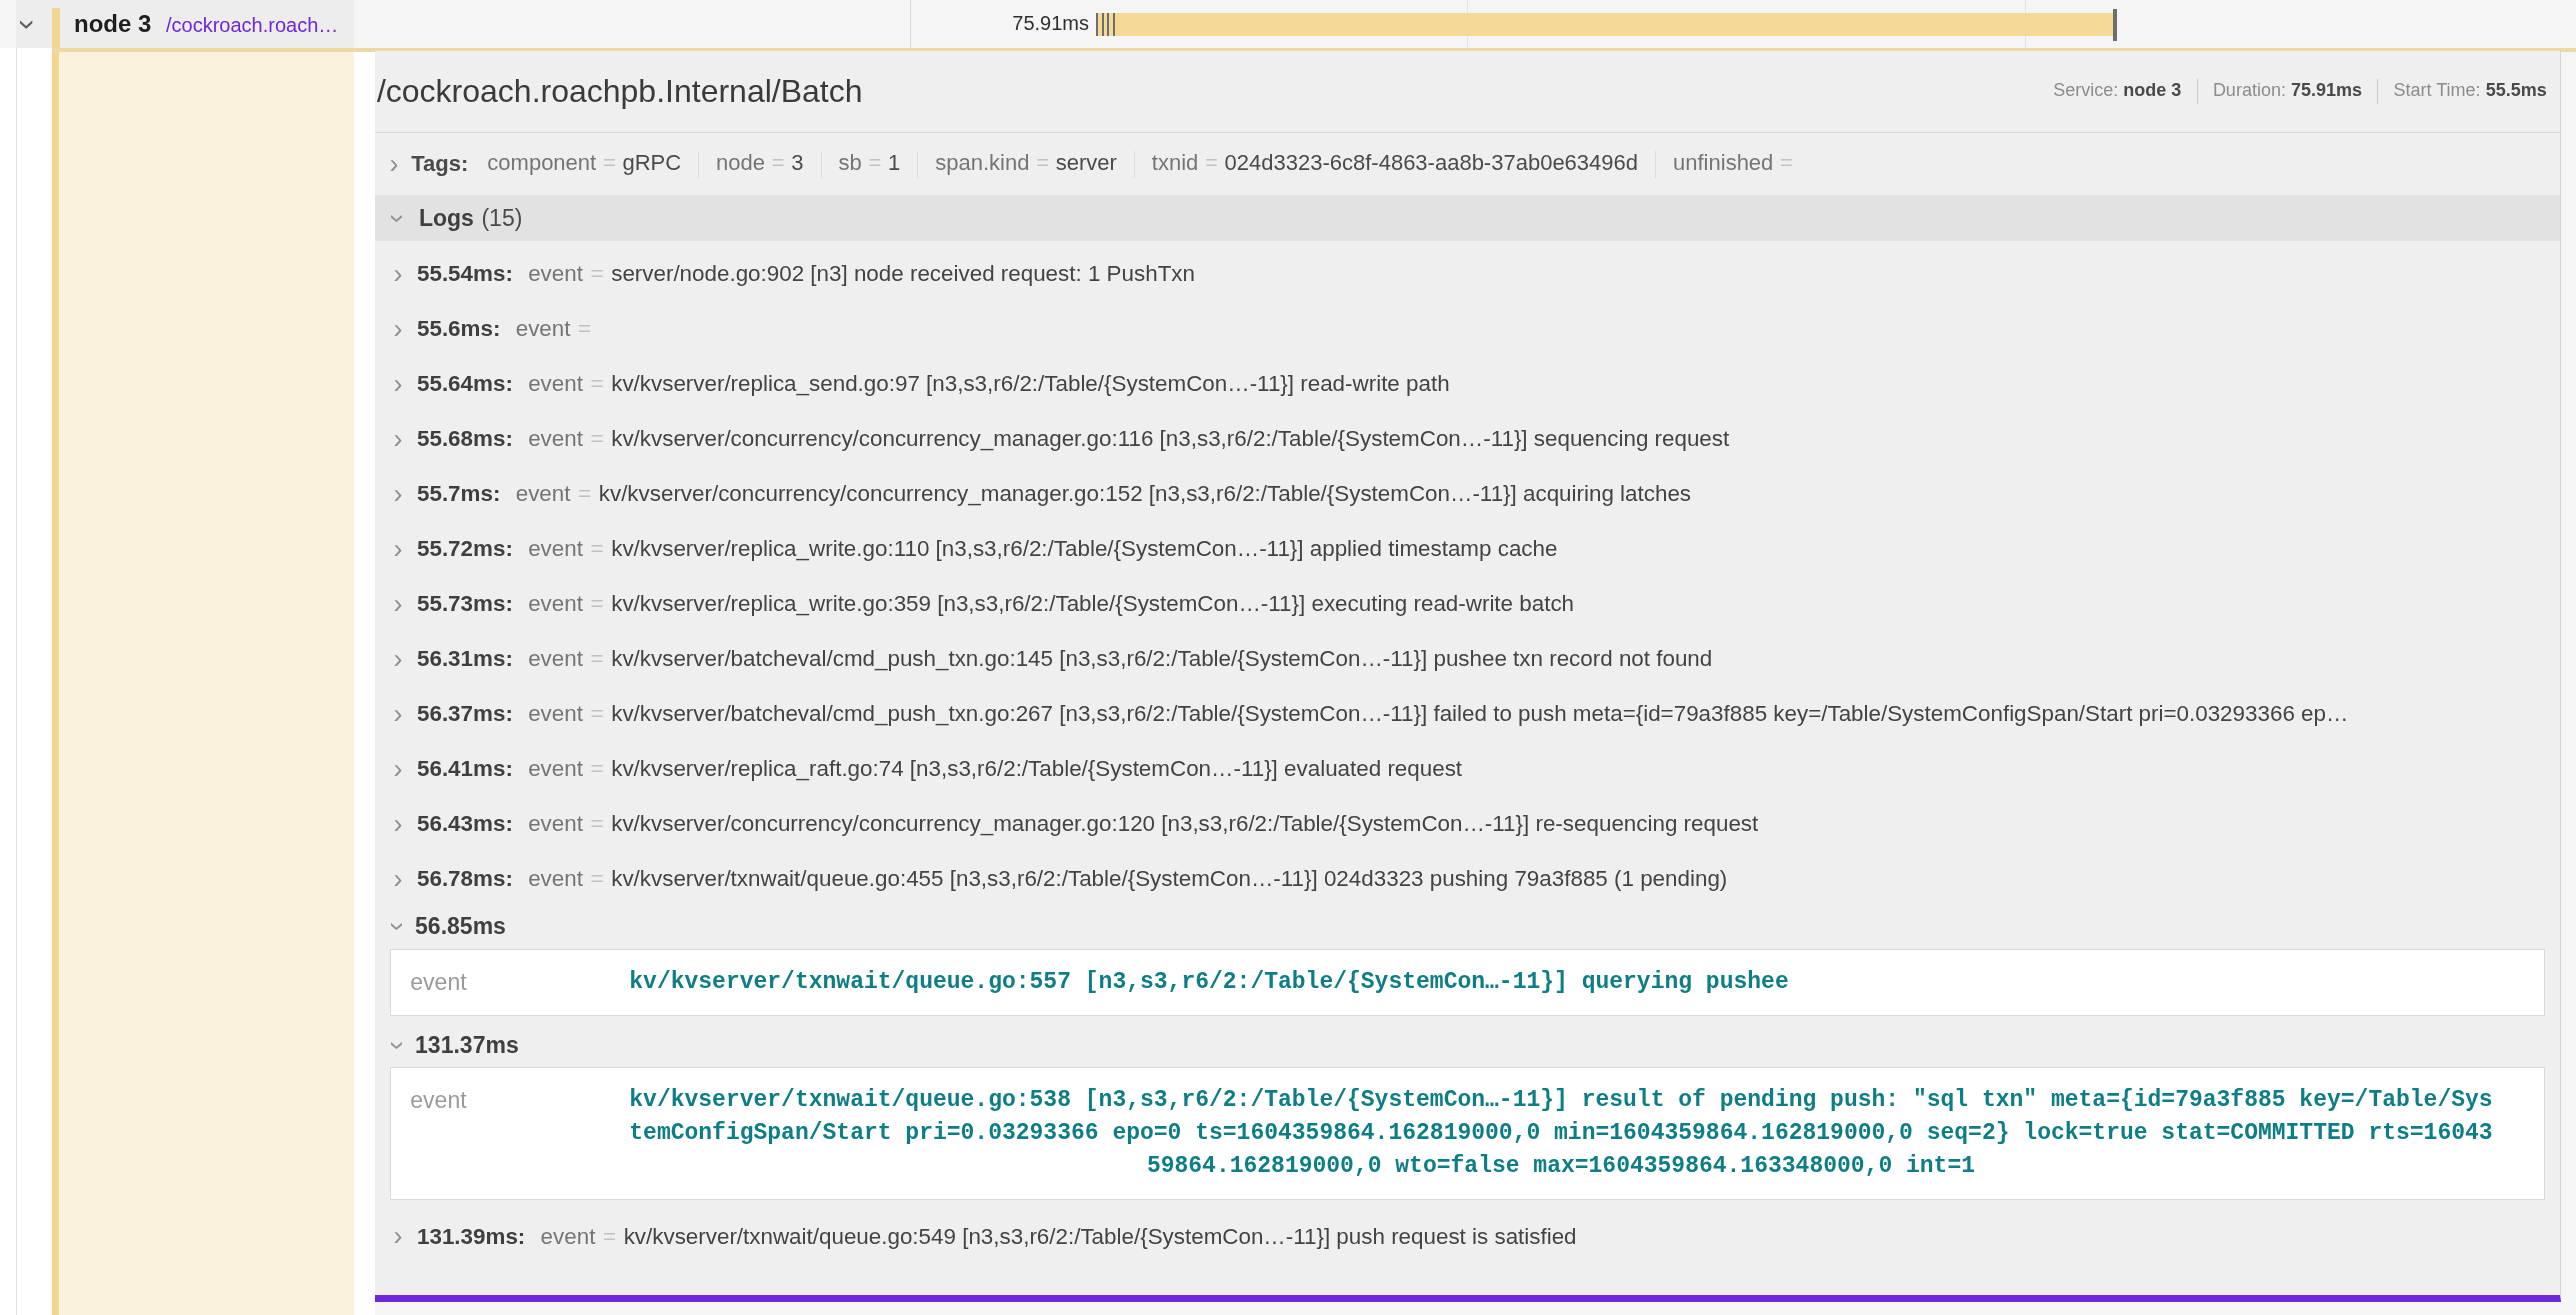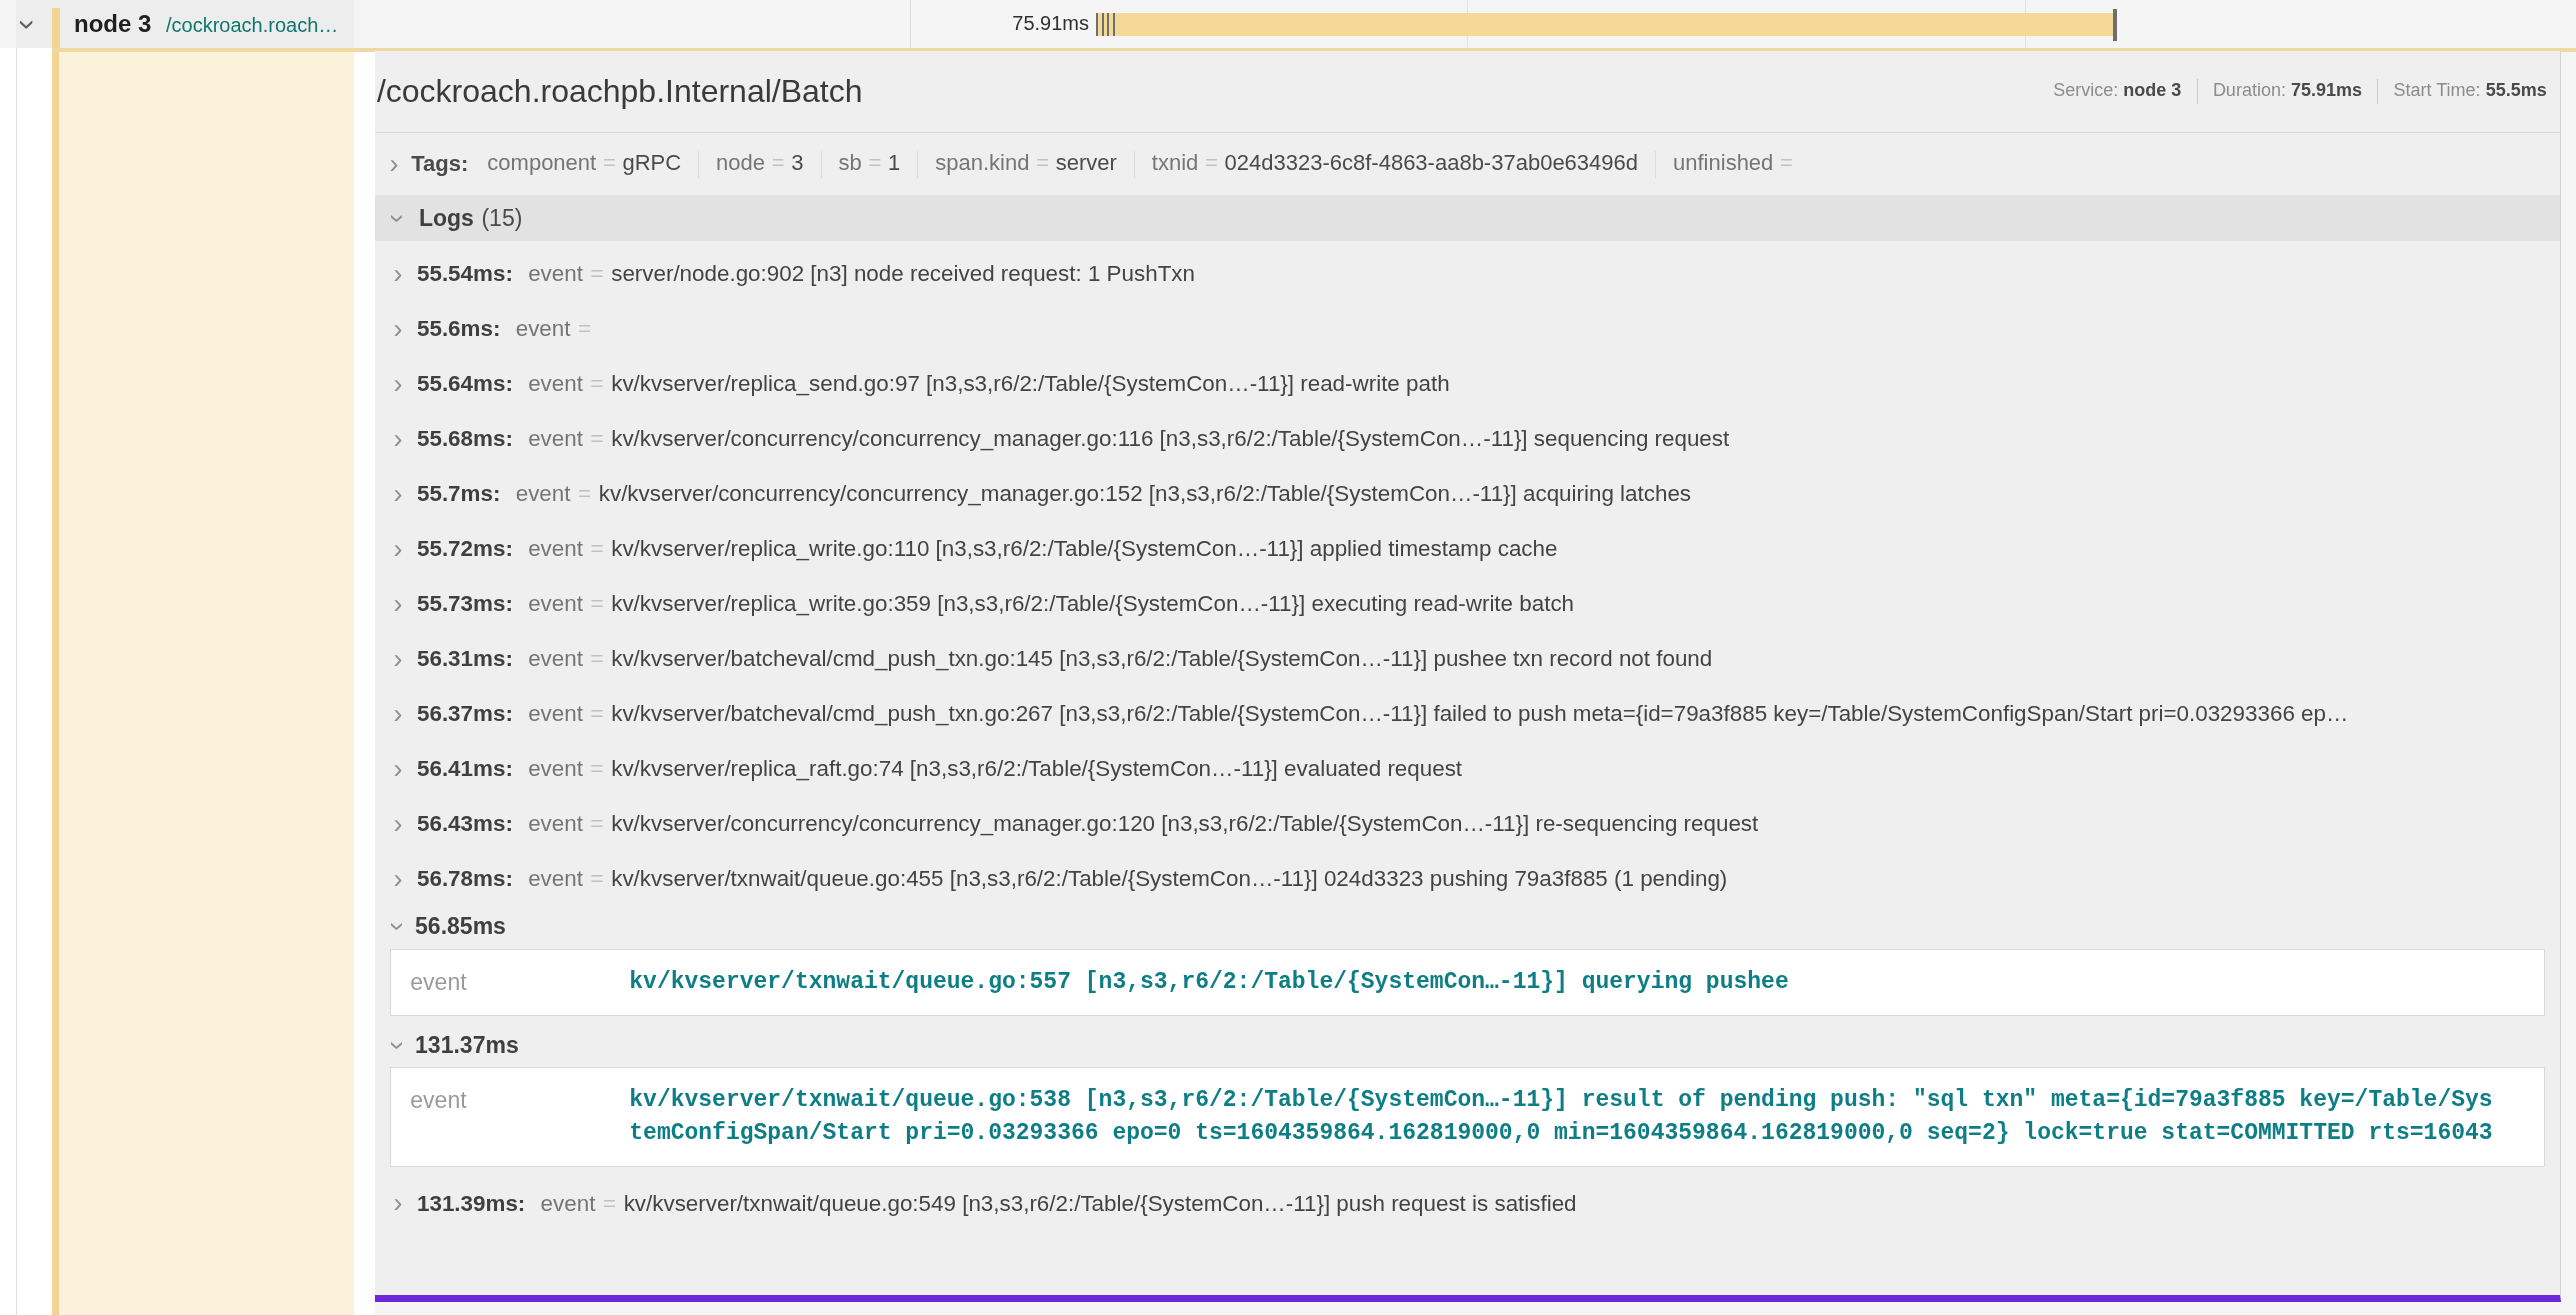--- a/index.html
+++ b/index.html
@@ -12,21 +12,21 @@
   .cream-strip{position:absolute;left:52px;top:51px;width:302px;height:1264px;
                background:#fbf2dc;border-left:7.6px solid #f2d592;box-sizing:border-box;}
 
   
   .toprow{position:absolute;left:0;top:0;width:2576px;height:48px;background:#f5f5f5;}
   .namecell{position:absolute;left:16px;top:0;width:338px;height:48px;background:#ededed;}
   .topchev{position:absolute;left:23px;top:9.5px;font-size:32px;line-height:29px;color:#5f5f5f;
            display:inline-block;transform:rotate(90deg);}
   .accent{position:absolute;left:52px;top:7.6px;width:7.6px;height:40px;background:#f2d592;}
   .svc{position:absolute;left:74px;top:9.5px;font-size:24px;font-weight:bold;color:#1f1f1f;}
-  .op{position:absolute;left:166px;top:14.3px;font-size:20px;color:#0f766e;}
+  .op{position:absolute;left:166px;top:14.3px;font-size:20px;color:#6d28d9;}
   .grid{position:absolute;top:0;height:48px;width:1px;background:#e3e3e3;}
   .g1{left:910px;background:#d8d8d8;}
   .g2{left:1467px;} .g3{left:2025px;}
   .dur{position:absolute;left:910px;top:12.4px;width:179px;text-align:right;
        font-size:20px;color:#2f2f2f;}
   .bar{position:absolute;left:1096px;top:13.3px;width:1017px;height:23px;background:#f5da97;}
   .hatch{position:absolute;left:1096px;top:13.3px;width:23px;height:23px;
          background:repeating-linear-gradient(90deg,#6e6e6e 0 1.9px,rgba(0,0,0,0) 1.9px 5.7px);}
   .tick{position:absolute;left:2113px;top:8.6px;width:3.8px;height:32px;background:#6e6e6e;}
   .topborder{position:absolute;left:52px;top:48px;width:2524px;height:3.8px;background:#eed9a4;}
@@ -221,20 +221,21 @@
         </div>
         <div class="group-header">
           <span class="chev down">›</span>
           <span>131.37ms</span>
         </div>
         <div class="event-box">
           <div class="event-key">event</div>
           <div class="event-val">
             <div>kv/kvserver/txnwait/queue.go:538 [n3,s3,r6/2:/Table/{SystemCon…-11}] result of pending push: "sql txn" meta={id=79a3f885 key=/Table/Sys</div>
             <div>temConfigSpan/Start pri=0.03293366 epo=0 ts=1604359864.162819000,0 min=1604359864.162819000,0 seq=2} lock=true stat=COMMITTED rts=16043</div>
+            <div>59864.162819000,0 wto=false max=1604359864.163348000,0 int=1</div>
           </div>
         </div>
         <div class="log-row">
           <span class="chev">›</span>
           <span class="ts">131.39ms:</span>
           <span class="k">event</span>
           <span class="eq">=</span>
           <span class="v">kv/kvserver/txnwait/queue.go:549 [n3,s3,r6/2:/Table/{SystemCon…-11}] push request is satisfied</span>
         </div>
       </div>

